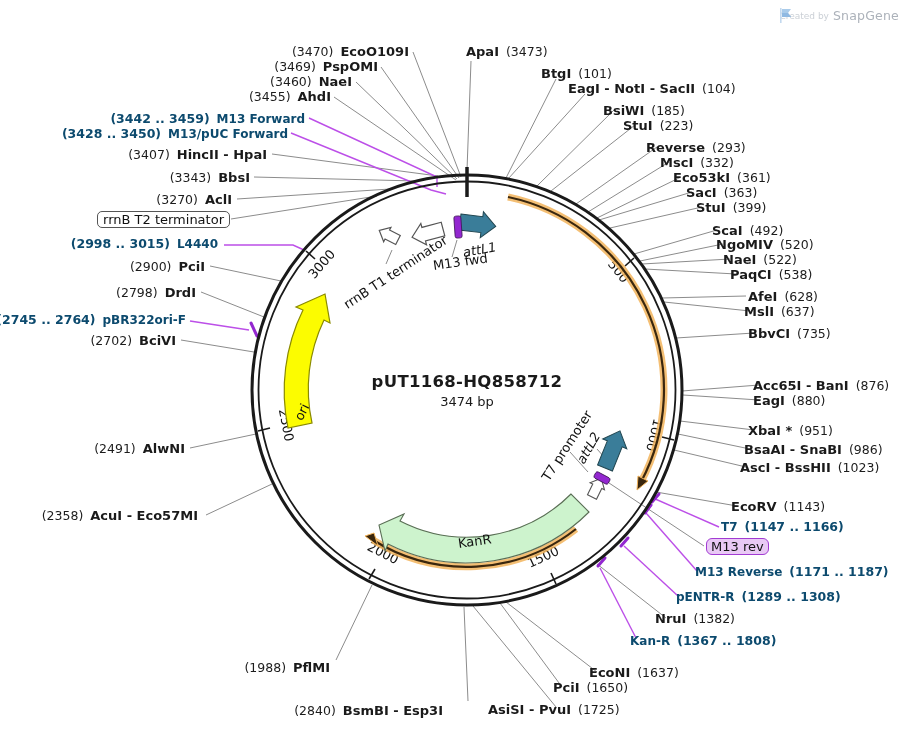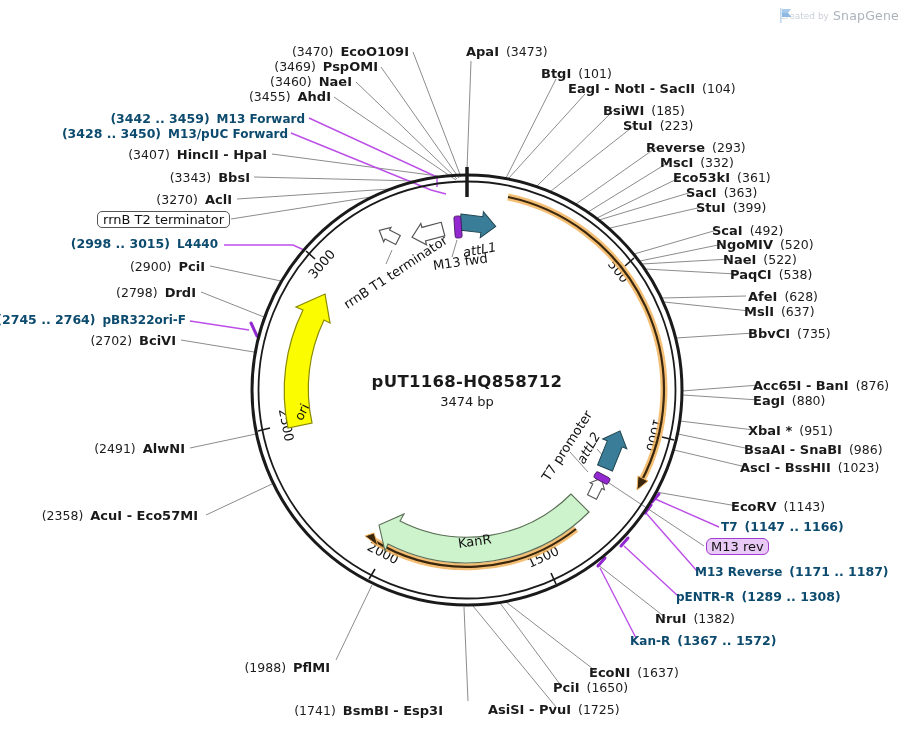--- a/index.html
+++ b/index.html
@@ -164,21 +164,21 @@
 <div class="lb r" style="top:192px;right:679px"><span class="ps">(3270)</span><span class="en ml">AclI</span></div>
 <div class="t2box" style="top:211px;right:681px">rrnB T2 terminator</div>
 <div class="lb r pr" style="top:236px;right:693px"><span class="ps">(2998 .. 3015)</span><span class="pn ml">L4440</span></div>
 <div class="lb r" style="top:259px;right:706px"><span class="ps">(2900)</span><span class="en ml">PciI</span></div>
 <div class="lb r" style="top:285px;right:715px"><span class="ps">(2798)</span><span class="en ml">DrdI</span></div>
 <div class="lb r pr" style="top:312px;right:725px"><span class="ps">(2745 .. 2764)</span><span class="pn ml">pBR322ori-F</span></div>
 <div class="lb r" style="top:333px;right:735px"><span class="ps">(2702)</span><span class="en ml">BciVI</span></div>
 <div class="lb r" style="top:441px;right:726px"><span class="ps">(2491)</span><span class="en ml">AlwNI</span></div>
 <div class="lb r" style="top:508px;right:713px"><span class="ps">(2358)</span><span class="en ml">AcuI - Eco57MI</span></div>
 <div class="lb r" style="top:660px;right:581px"><span class="ps">(1988)</span><span class="en ml">PflMI</span></div>
-<div class="lb r" style="top:703px;right:468px"><span class="ps">(1741)</span><span class="en ml">BsmBI - Esp3I</span></div>
+<div class="lb r" style="top:703px;right:468px"><span class="ps">(2840)</span><span class="en ml">BsmBI - Esp3I</span></div>
 
 <div class="lb" style="top:44px;left:466px"><span class="en">ApaI</span><span class="ps ml">(3473)</span></div>
 <div class="lb" style="top:66px;left:541px"><span class="en">BtgI</span><span class="ps ml">(101)</span></div>
 <div class="lb" style="top:81px;left:568px"><span class="en">EagI - NotI - SacII</span><span class="ps ml">(104)</span></div>
 <div class="lb" style="top:103px;left:603px"><span class="en">BsiWI</span><span class="ps ml">(185)</span></div>
 <div class="lb" style="top:118px;left:623px"><span class="en">StuI</span><span class="ps ml">(223)</span></div>
 <div class="lb" style="top:140px;left:646px"><span class="en">Reverse</span><span class="ps ml">(293)</span></div>
 <div class="lb" style="top:155px;left:660px"><span class="en">MscI</span><span class="ps ml">(332)</span></div>
 <div class="lb" style="top:170px;left:673px"><span class="en">Eco53kI</span><span class="ps ml">(361)</span></div>
 <div class="lb" style="top:185px;left:686px"><span class="en">SacI</span><span class="ps ml">(363)</span></div>
@@ -194,21 +194,21 @@
 <div class="lb" style="top:393px;left:753px"><span class="en">EagI</span><span class="ps ml">(880)</span></div>
 <div class="lb" style="top:423px;left:748px"><span class="en">XbaI *</span><span class="ps ml">(951)</span></div>
 <div class="lb" style="top:442px;left:744px"><span class="en">BsaAI - SnaBI</span><span class="ps ml">(986)</span></div>
 <div class="lb" style="top:460px;left:740px"><span class="en">AscI - BssHII</span><span class="ps ml">(1023)</span></div>
 <div class="lb" style="top:499px;left:731px"><span class="en">EcoRV</span><span class="ps ml">(1143)</span></div>
 <div class="lb pr" style="top:519px;left:721px"><span class="pn">T7</span><span class="ps ml">(1147 .. 1166)</span></div>
 <div class="m13box" style="top:538px;left:706px">M13 rev</div>
 <div class="lb pr" style="top:564px;left:695px"><span class="pn">M13 Reverse</span><span class="ps ml">(1171 .. 1187)</span></div>
 <div class="lb pr" style="top:589px;left:676px"><span class="pn">pENTR-R</span><span class="ps ml">(1289 .. 1308)</span></div>
 <div class="lb" style="top:611px;left:655px"><span class="en">NruI</span><span class="ps ml">(1382)</span></div>
-<div class="lb pr" style="top:633px;left:630px"><span class="pn">Kan-R</span><span class="ps ml">(1367 .. 1572)</span></div>
+<div class="lb pr" style="top:633px;left:630px"><span class="pn">Kan-R</span><span class="ps ml">(1367 .. 1808)</span></div>
 <div class="lb" style="top:665px;left:589px"><span class="en">EcoNI</span><span class="ps ml">(1637)</span></div>
 <div class="lb" style="top:680px;left:553px"><span class="en">PciI</span><span class="ps ml">(1650)</span></div>
 <div class="lb" style="top:702px;left:488px"><span class="en">AsiSI - PvuI</span><span class="ps ml">(1725)</span></div>
 
 <div class="feat" style="left:345px;top:298px;transform:rotate(-33.5deg)">rrnB T1 terminator</div>
 <div class="feat" style="left:433px;top:258px;transform:rotate(-8deg)">M13 fwd</div>
 <div class="feat it" style="left:463px;top:245px;transform:rotate(-10deg)">attL1</div>
 <div class="feat" style="left:545px;top:472px;transform:rotate(-57deg)">T7 promoter</div>
 <div class="feat it" style="left:580px;top:455px;transform:rotate(-60deg)">attL2</div>
 <div class="feat" style="left:458px;top:536px;transform:rotate(-8deg)">KanR</div>

